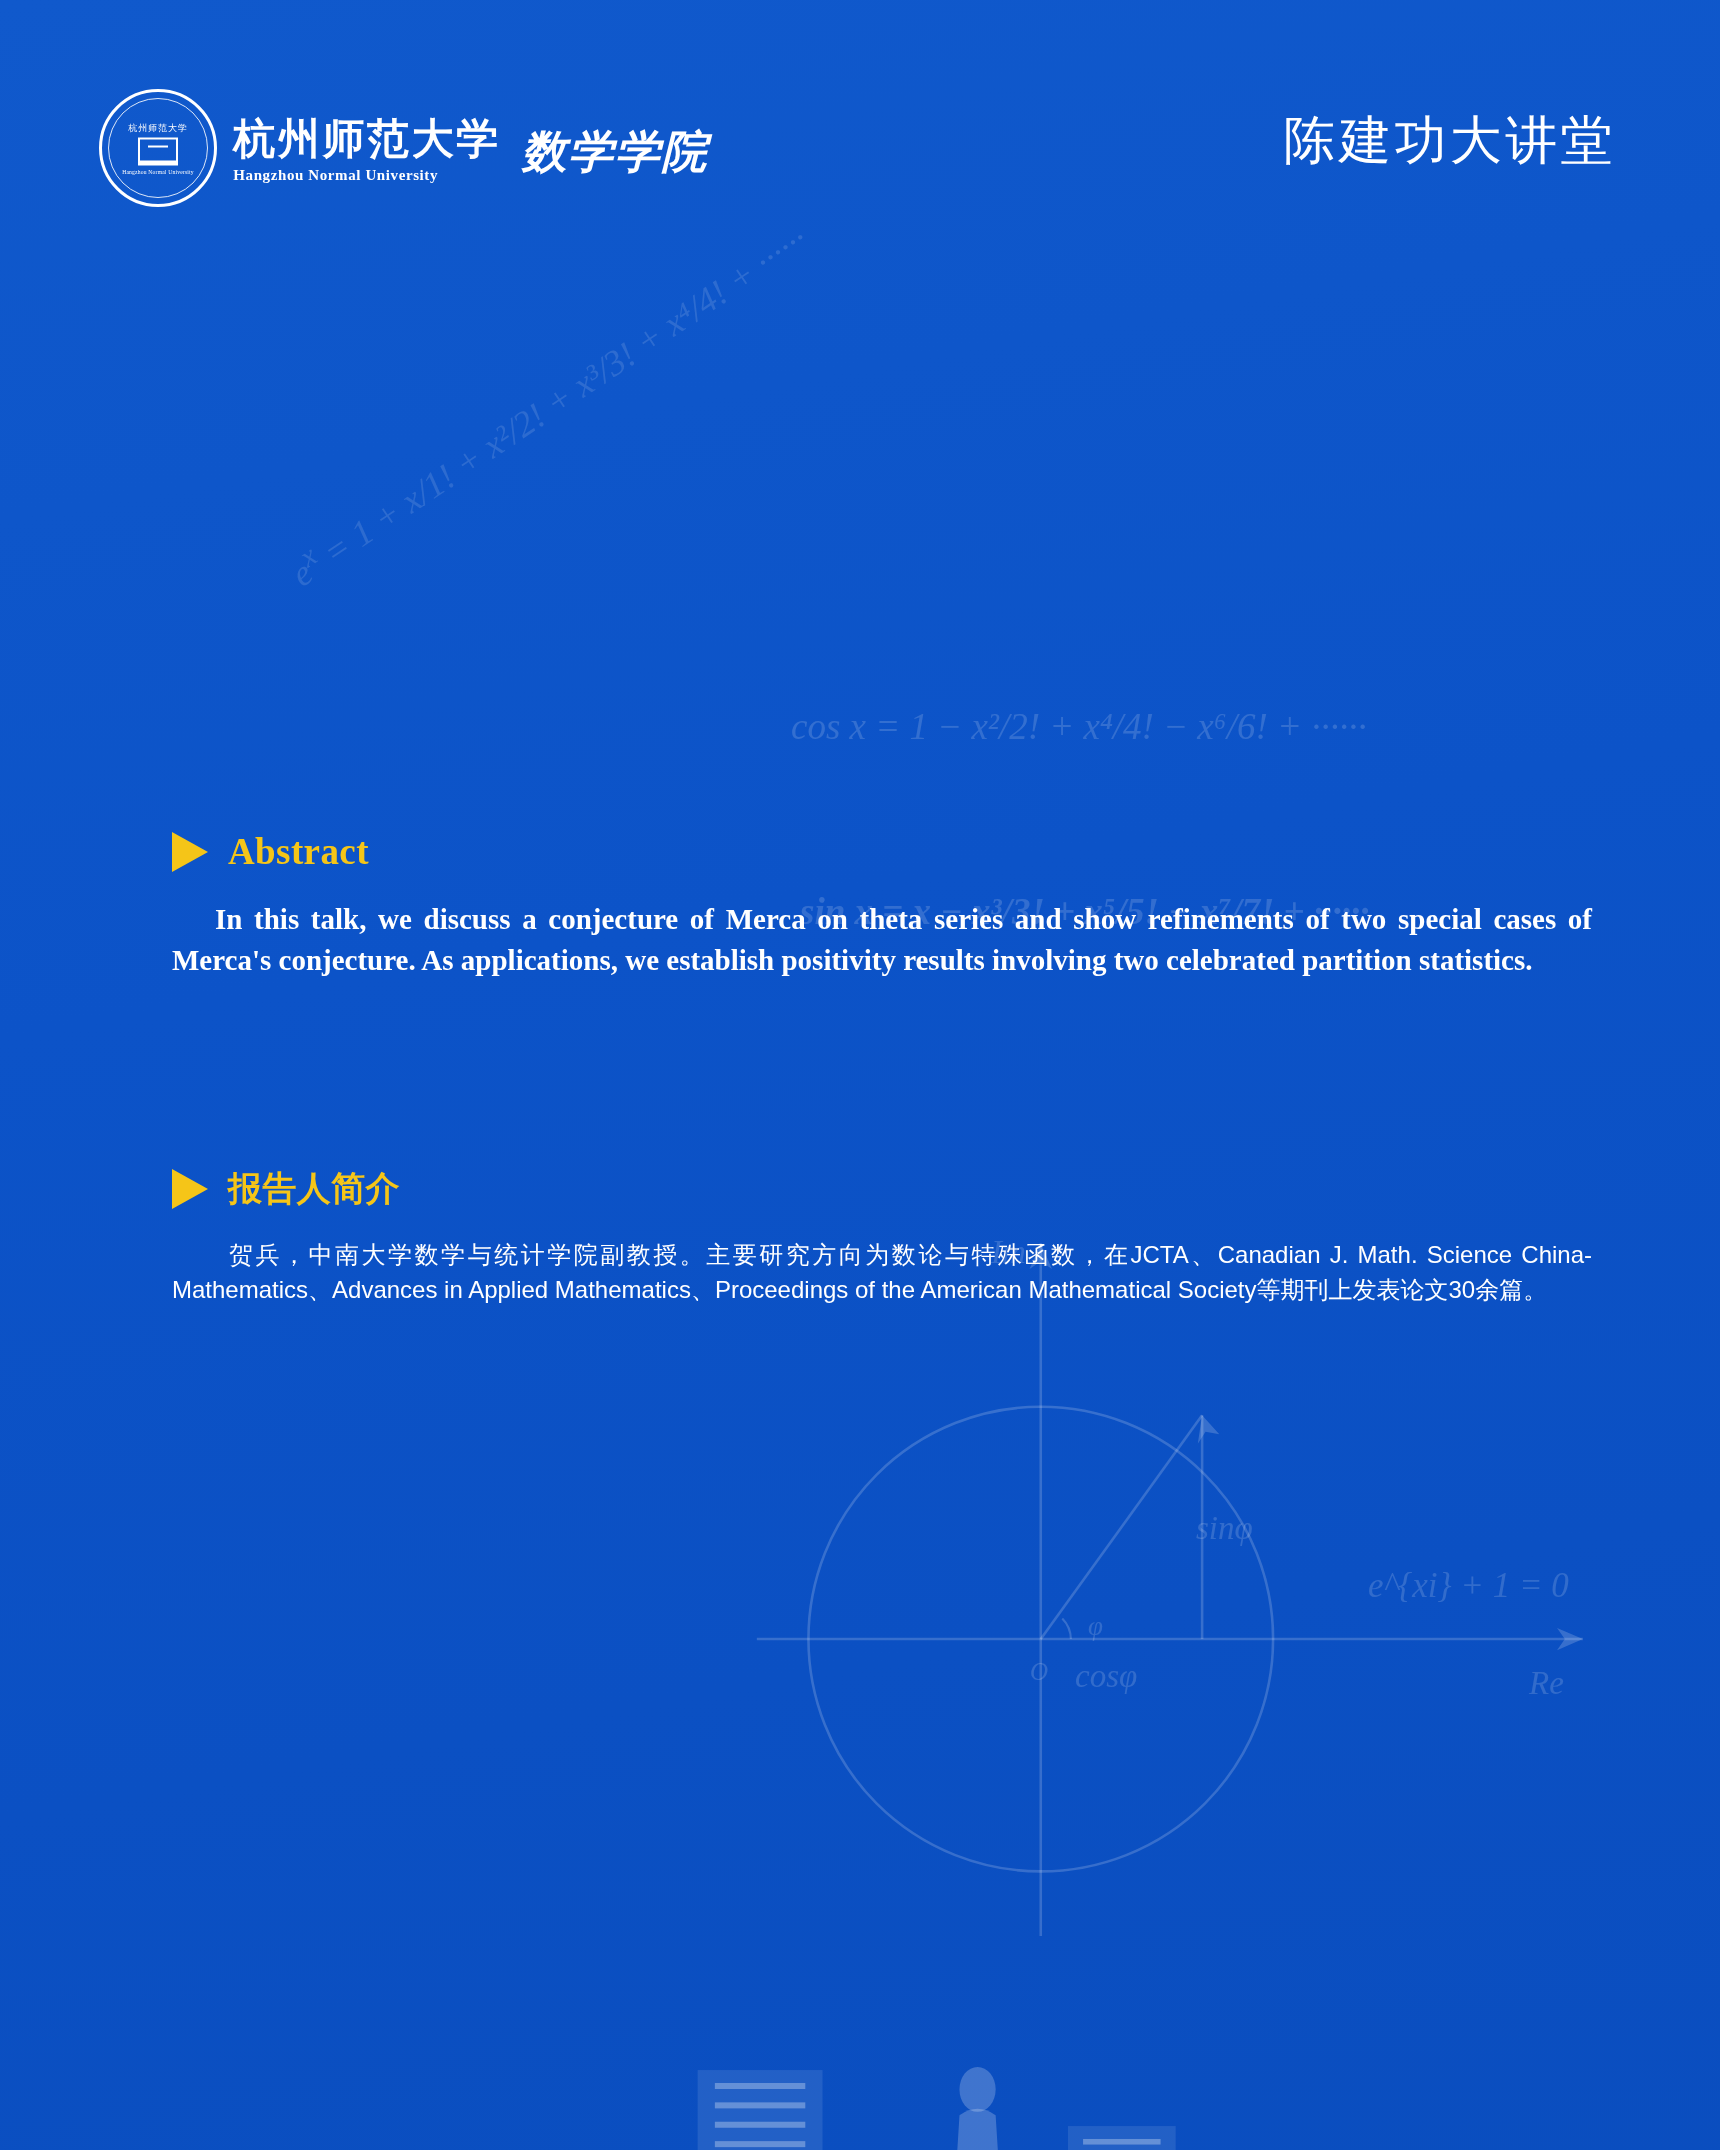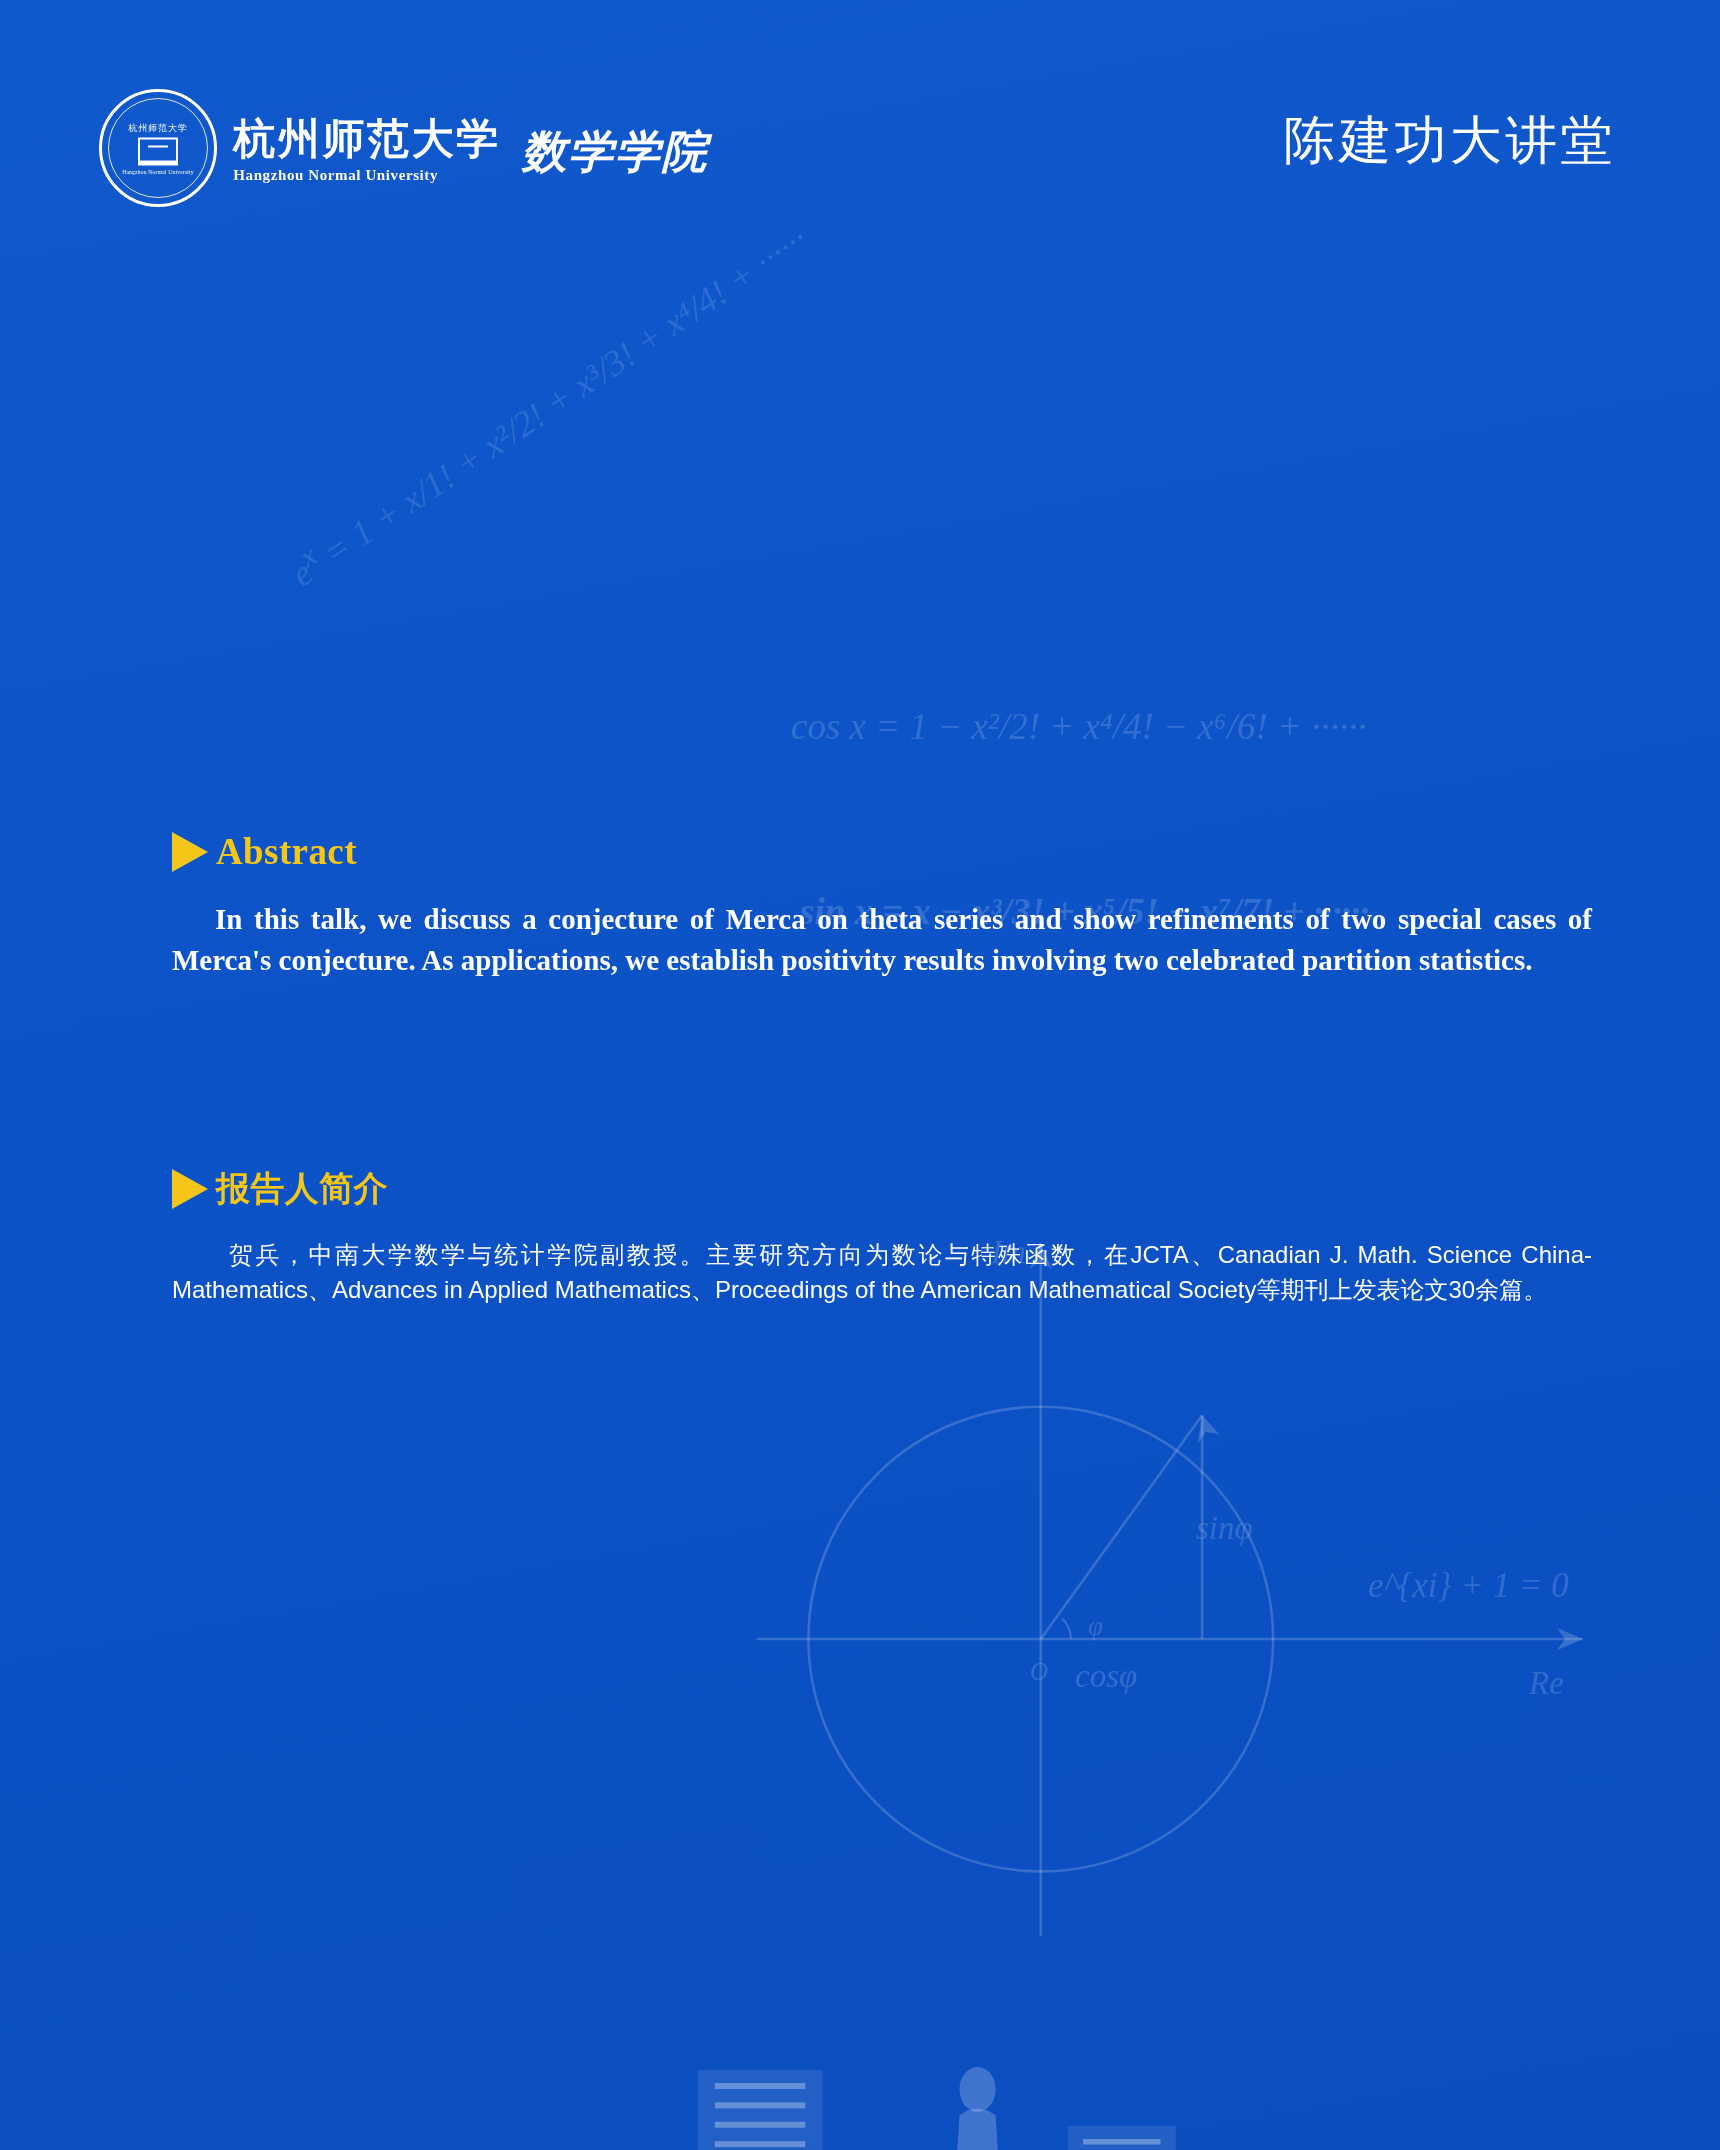--- a/index.html
+++ b/index.html
@@ -171,21 +171,21 @@
   }
 
   .section {
     position: absolute;
     left: 172px;
     right: 129px;
   }
   .section-head {
     display: flex;
     align-items: center;
-    gap: 8px;
+    gap: 20px;
     margin-bottom: 26px;
   }
   .tri {
     width: 0; height: 0;
     border-left: 36px solid #f5c518;
     border-top: 20px solid transparent;
     border-bottom: 20px solid transparent;
     flex: none;
   }
   .section-label {

